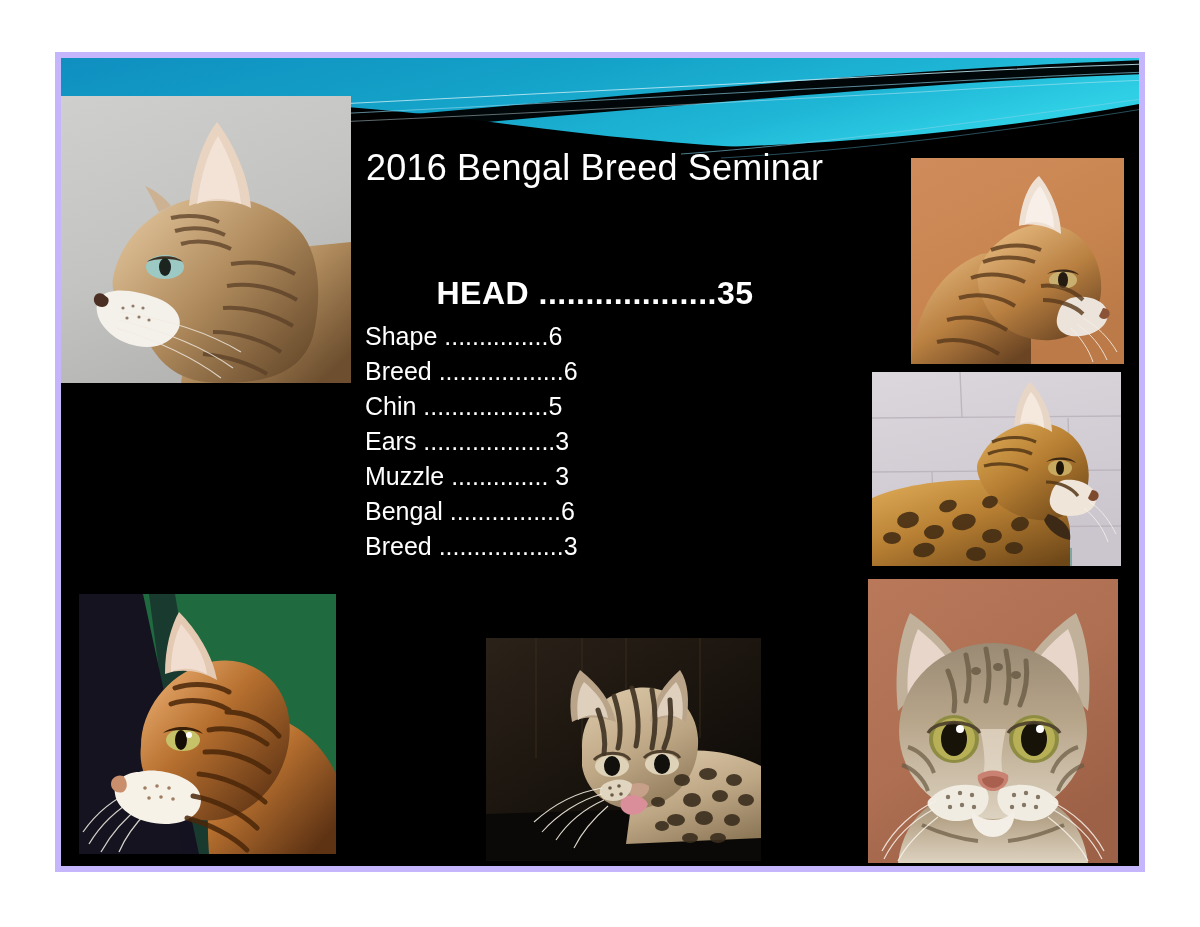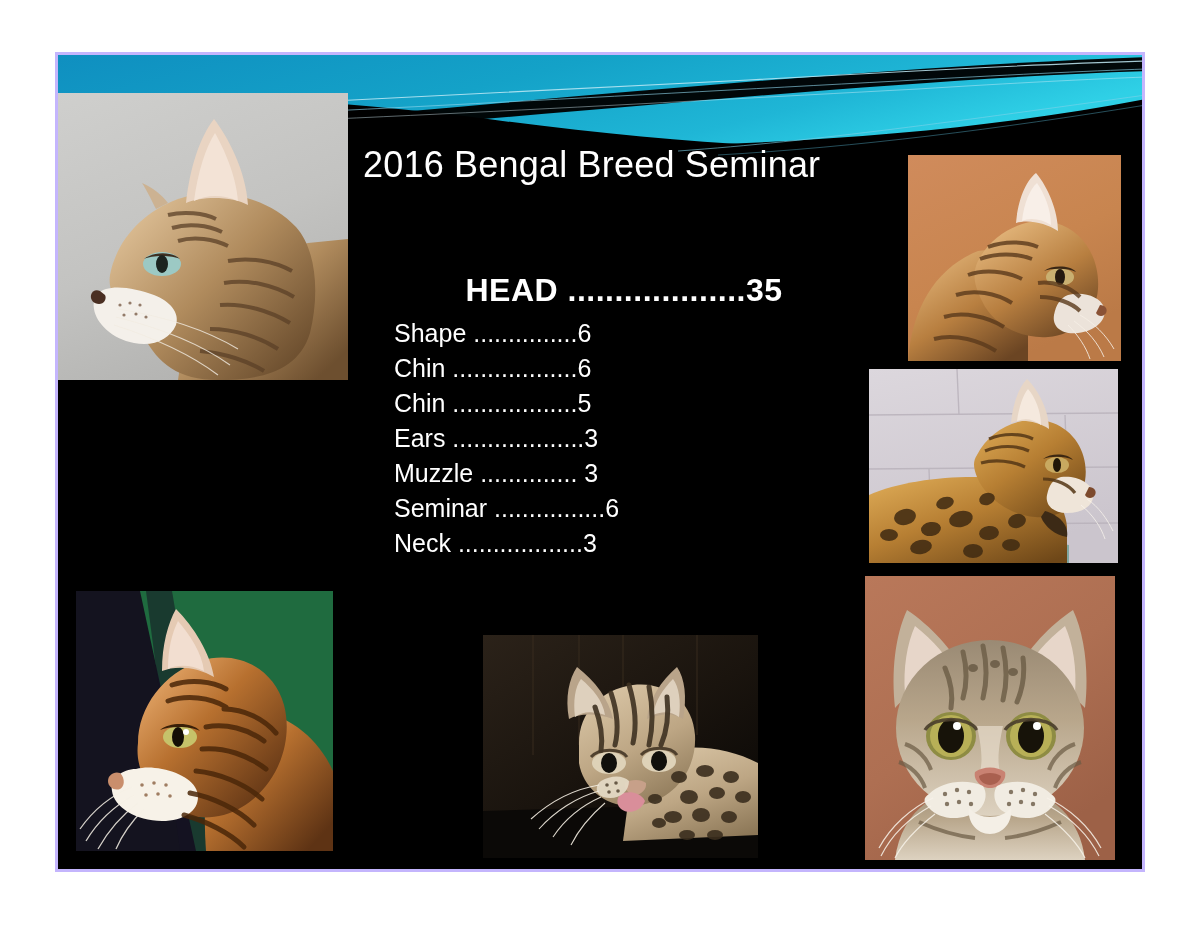--- a/index.html
+++ b/index.html
@@ -22,21 +22,21 @@
     height: 927px;
     background: #ffffff;
   }
   #slide {
     position: absolute;
     left: 55px;
     top: 52px;
     width: 1090px;
     height: 820px;
     background: #000000;
-    border: 3px solid #c4b5fd;
+    border: 6px solid #c4b5fd;
     box-sizing: border-box;
     overflow: hidden;
   }
 
   
   .banner {
     position: absolute;
     left: 0;
     top: 0;
     width: 1088px;
@@ -68,21 +68,21 @@
   #photo-top-left      { left: 0px;   top: 38px;  width: 290px; height: 287px; }
   #photo-bottom-left   { left: 18px;  top: 536px; width: 257px; height: 260px; }
   #photo-bottom-center { left: 425px; top: 580px; width: 275px; height: 223px; }
   #photo-top-right     { left: 850px; top: 100px; width: 213px; height: 206px; }
   #photo-mid-right     { left: 811px; top: 314px; width: 249px; height: 194px; }
   #photo-bottom-right  { left: 807px; top: 521px; width: 250px; height: 284px; }
 
   
   .score-block {
     position: absolute;
-    left: 336px;
+    left: 304px;
     top: 213px;
     width: 460px;
     color: #ffffff;
     text-align: center;
   }
   .score-heading {
     font-size: 32px;
     font-weight: bold;
     line-height: 44px;
     white-space: nowrap;
@@ -597,23 +597,23 @@
             <ellipse cx="232" cy="200" rx="8" ry="5"></ellipse>
           </g>
         </g>
       </svg>
     </div>
 
     <div class="score-block">
       <div class="score-heading">HEAD ...................35</div>
       <div class="score-items">
         <div class="score-row">Shape ...............6</div>
-        <div class="score-row">Chin ..................6</div>
+        <div class="score-row">Breed ..................6</div>
         <div class="score-row">Chin ..................5</div>
         <div class="score-row">Ears ...................3</div>
         <div class="score-row">Muzzle .............. 3</div>
-        <div class="score-row">Seminar ................6</div>
-        <div class="score-row">Neck ..................3</div>
+        <div class="score-row">Bengal ................6</div>
+        <div class="score-row">Breed ..................3</div>
       </div>
     </div>
 
   </div>
 </div>
 
 </body></html>

